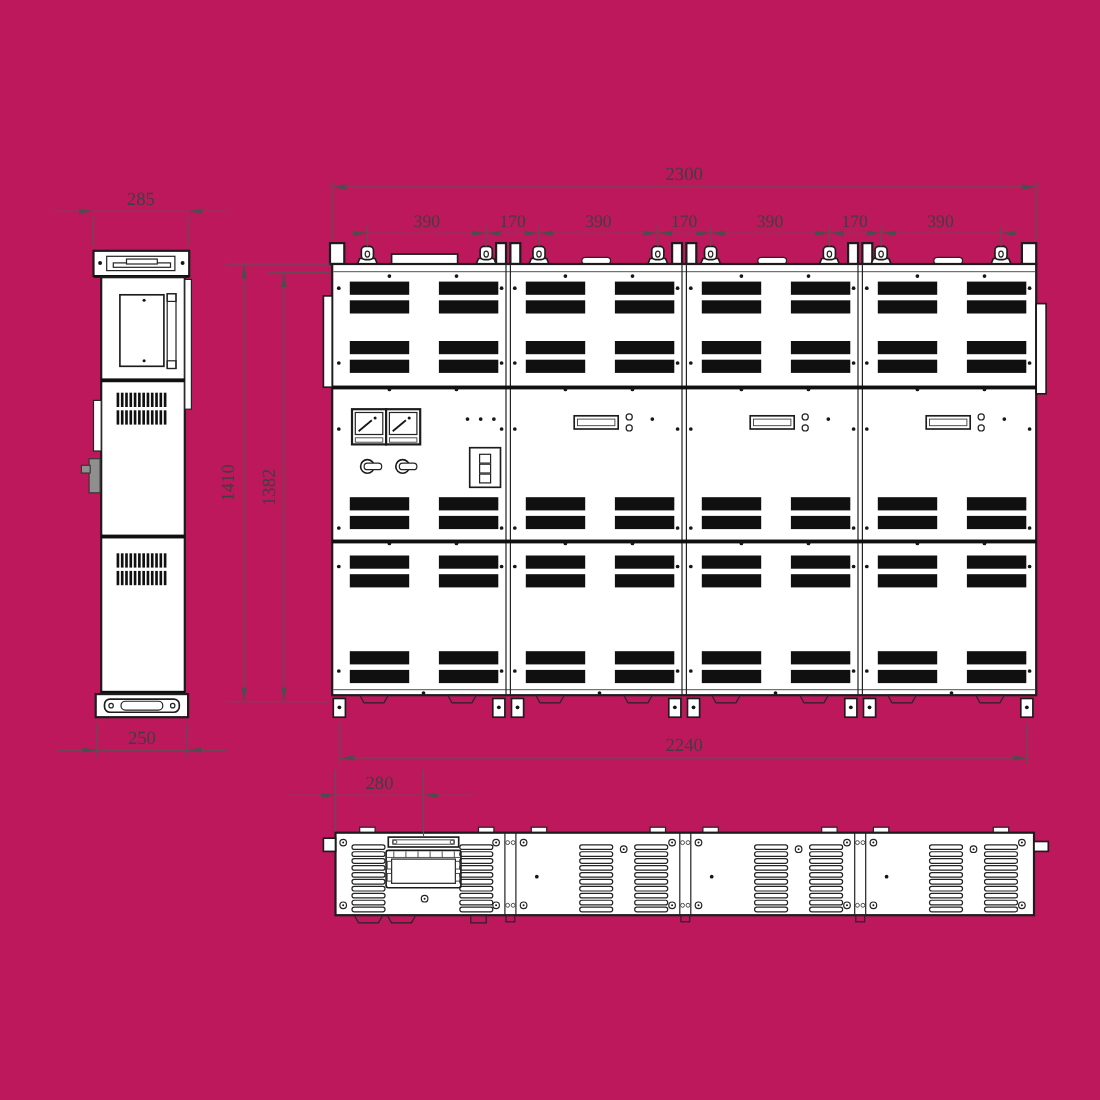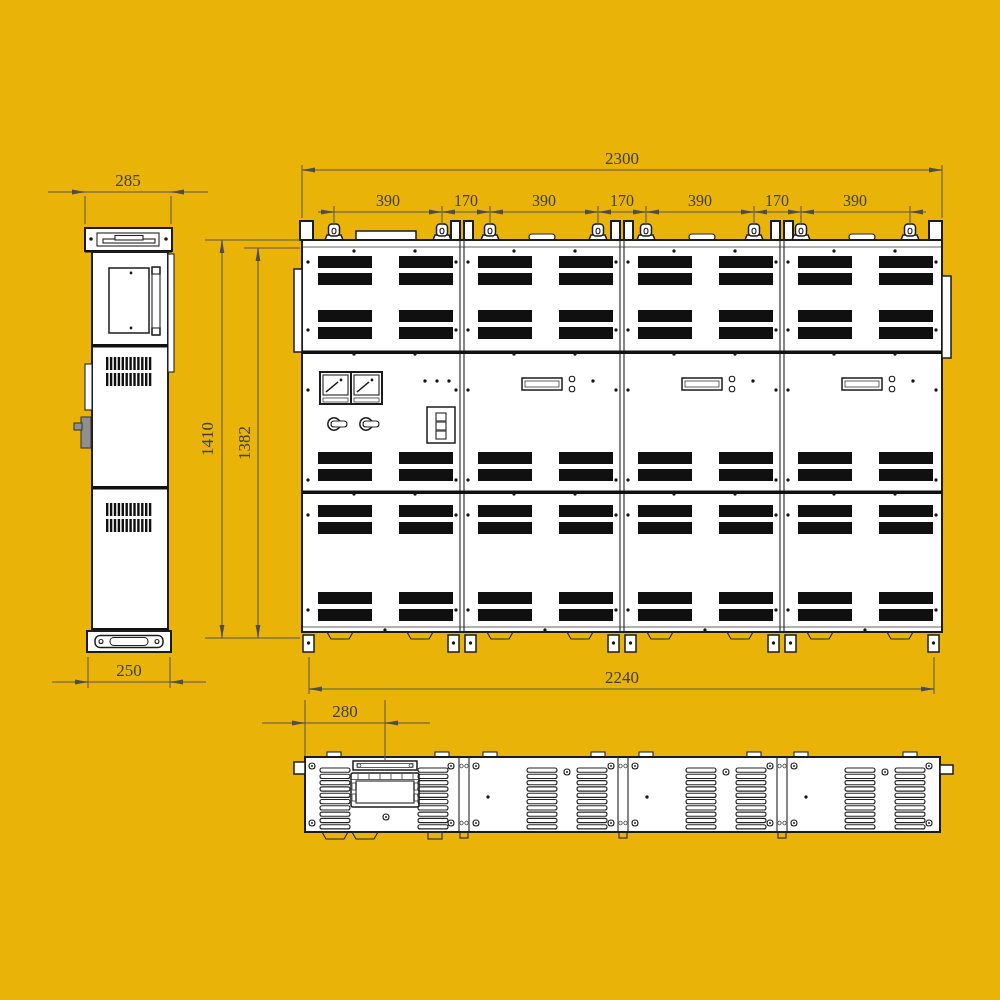--- a/index.html
+++ b/index.html
@@ -1,16 +1,16 @@
 <!DOCTYPE html>
 <html><head>
 <meta charset="utf-8">
 <style>
   html,body{margin:0;padding:0;background:#ffffff;}
-  .canvas{width:1000px;height:1000px;position:relative;background:#eab308;}
+  .canvas{width:1000px;height:1000px;position:relative;background:#be185d;}
   svg{display:block;}
   .o2f{stroke:#1c1c1c;stroke-width:2;fill:#fff}
   .o15{stroke:#1c1c1c;stroke-width:1.5;fill:none}
   .o15f{stroke:#1c1c1c;stroke-width:1.5;fill:#fff}
   .o1{stroke:#242424;stroke-width:1.1;fill:none}
   .o1f{stroke:#242424;stroke-width:1.1;fill:#fff}
   .o08{stroke:#3a3a3a;stroke-width:.8;fill:none}
   .blk{fill:#101010;stroke:none}
   .dim{stroke:#555;stroke-width:1;fill:none}
   .ah{fill:#4d4d4d;stroke:none}

